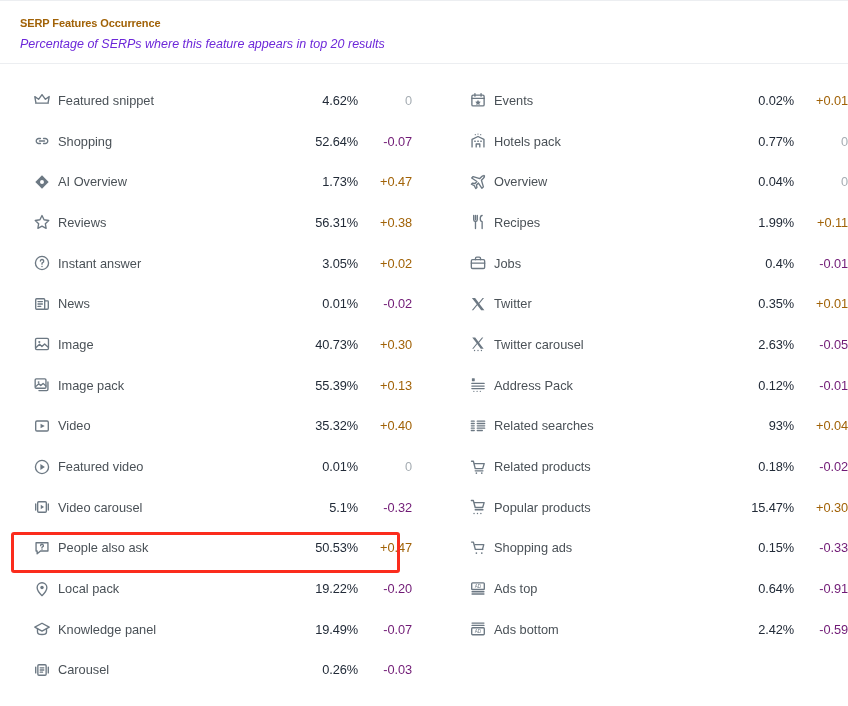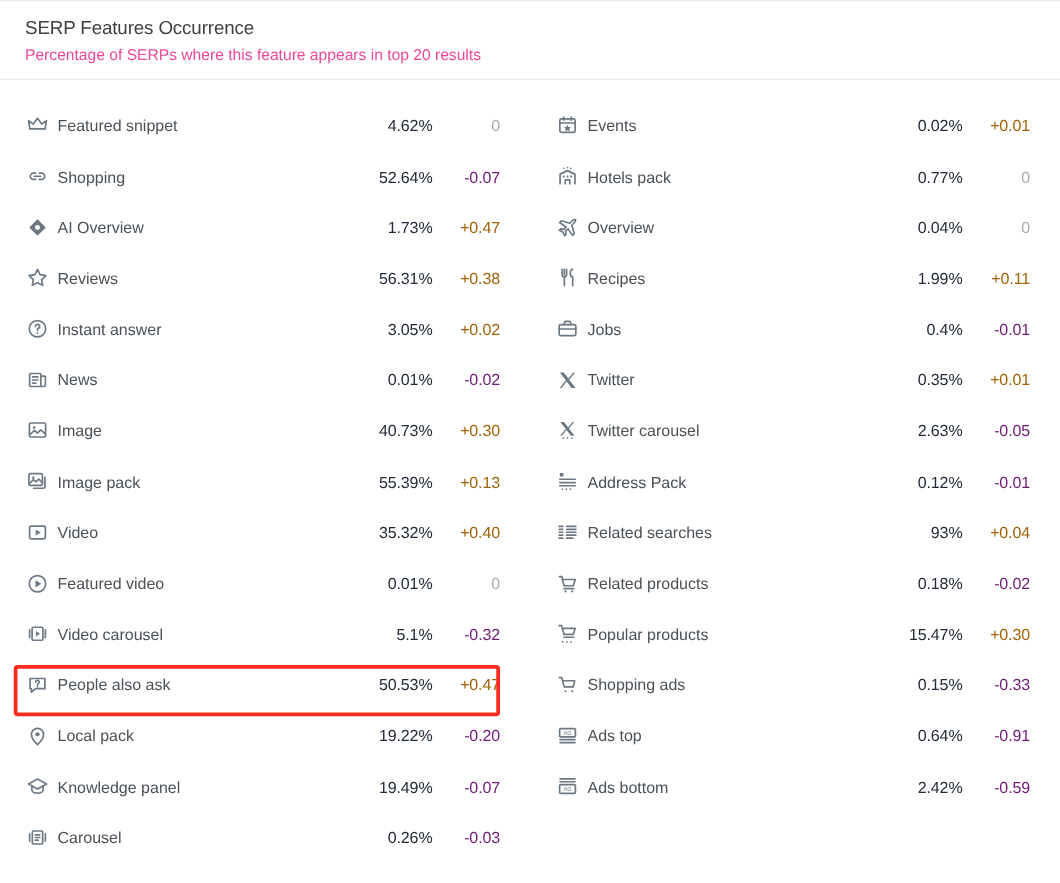--- a/index.html
+++ b/index.html
@@ -20,44 +20,46 @@
     overflow: hidden;
   }
 
   
   .card-header {
     padding: 12px 20px 10px 20px;
     border-bottom: 1px solid #eceef1;
     height: 63px;
   }
   .card-title {
-    font-size: 15px;
-    font-weight: normal;
-    color: #404040;
+    font-size: 11px;
+    font-weight: bold;
+    color: #a16207;
     line-height: 20px;
     margin: 0 0 3px 0;
     letter-spacing: -0.1px;
   }
   .card-subtitle {
     font-size: 12.5px;
     font-weight: normal;
-    color: #ec4899;
+    color: #6d28d9;
     line-height: 17px;
     margin: 0;
+    font-style: italic;
   }
 
   
   .columns {
     display: flex;
     width: 848px;
     padding-top: 16px;
   }
   .col {
     width: 424px;
     flex: 0 0 424px;
+    margin-left: 12px;
   }
 
   
   .feature-row {
     position: relative;
     display: flex;
     align-items: center;
     height: 40.7px;
     padding: 0 24px 0 20px;
   }

